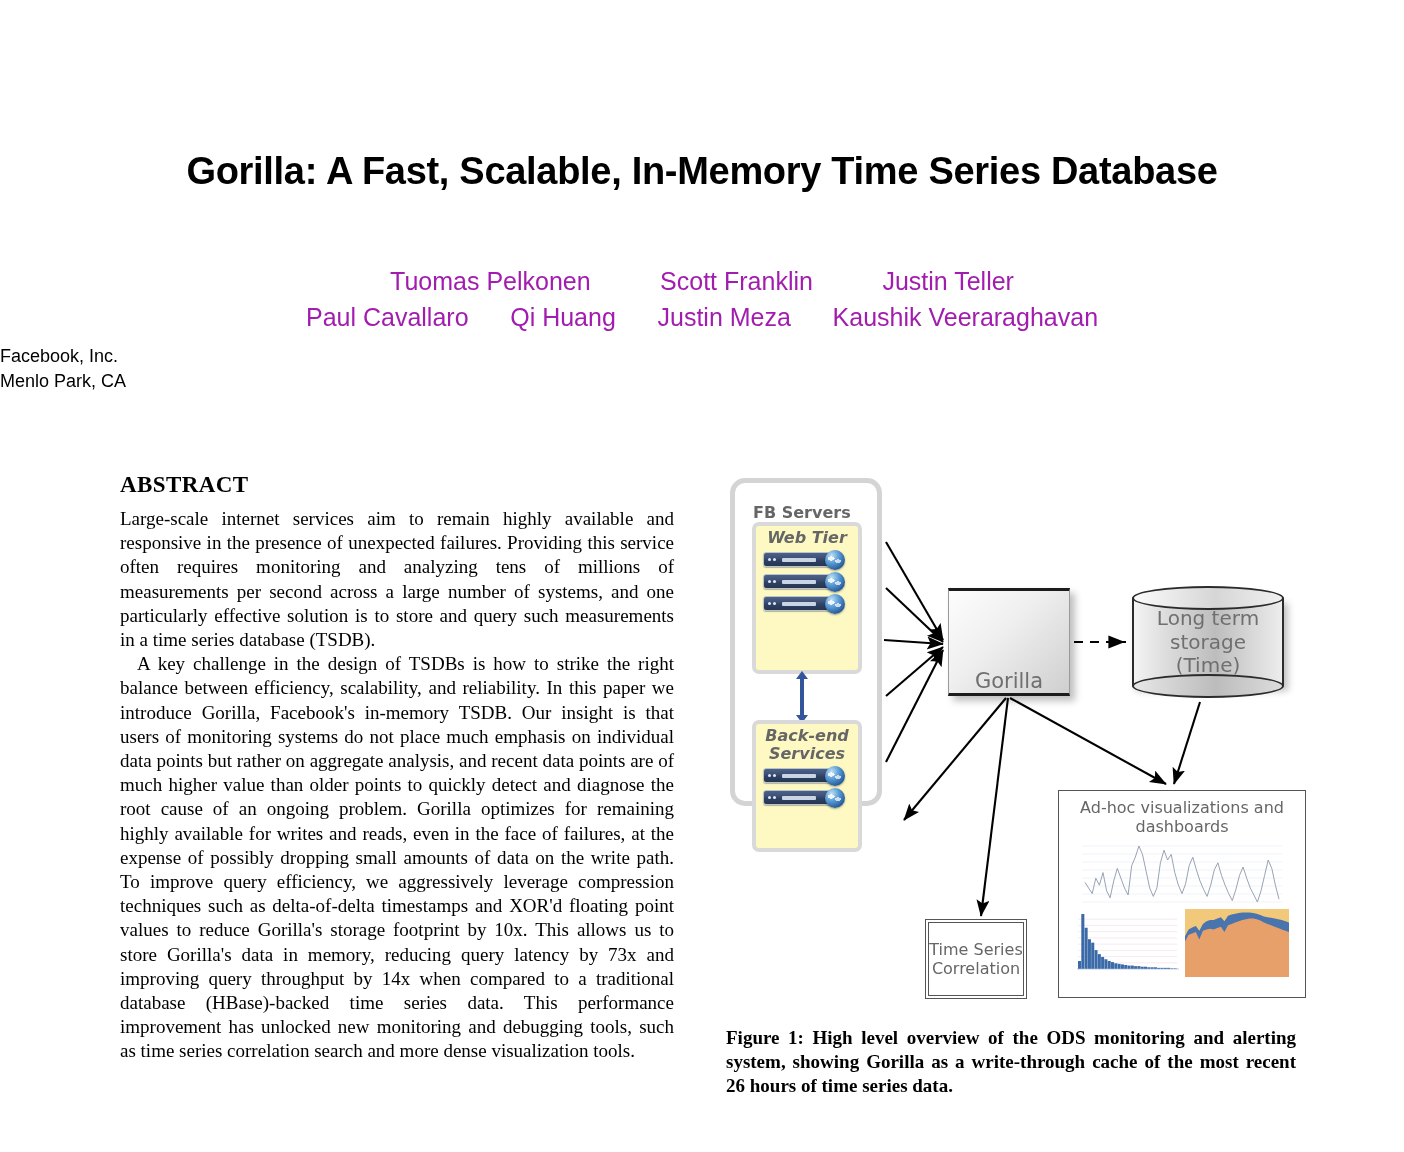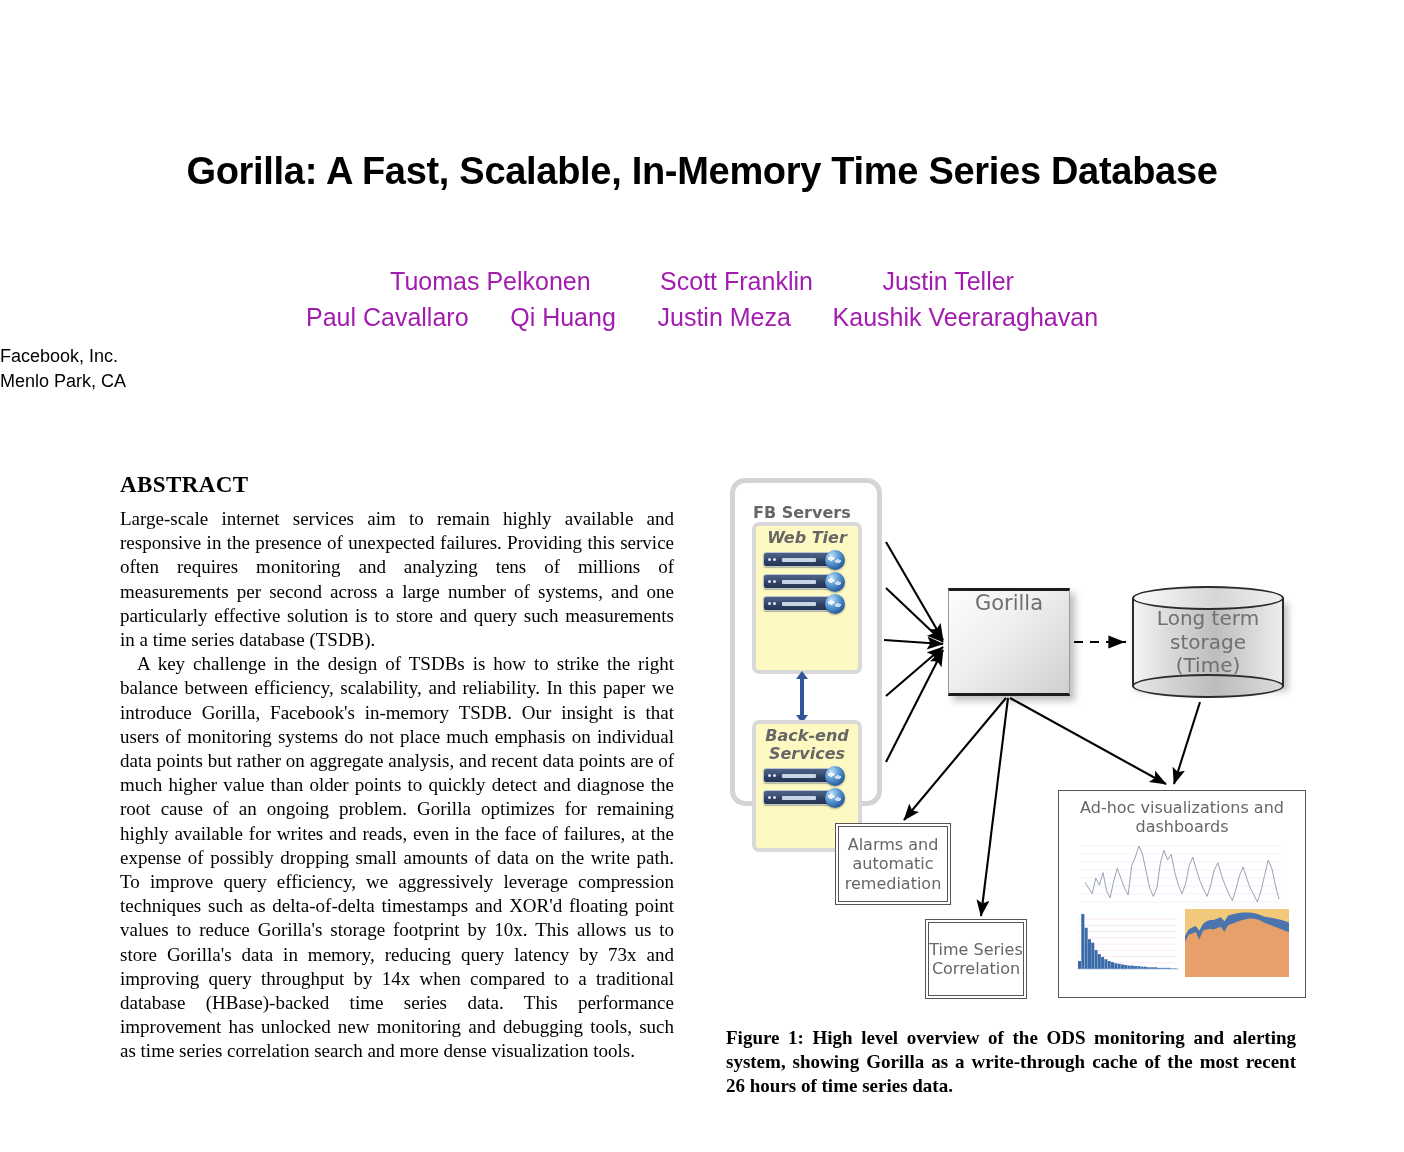--- a/index.html
+++ b/index.html
@@ -203,21 +203,21 @@
     position:absolute;
     left: 222px; top: 118px;
     width: 122px; height: 108px;
     background: linear-gradient(135deg, #fdfdfd 0%, #efefef 42%, #cfcfcf 100%);
     border-top: 3px solid #1c1c1c;
     border-bottom: 3px solid #1c1c1c;
     border-left: 1px solid #9a9a9a;
     border-right: 1px solid #9a9a9a;
     box-shadow: 5px 5px 7px rgba(0,0,0,.25);
     box-sizing:border-box;
-    display:flex; align-items:flex-start; justify-content:center;
+    display:flex; align-items:flex-end; justify-content:center;
   }
   .gorilla-box span {
     font-family:"DejaVu Sans","Liberation Sans",sans-serif;
     font-size: 21px; color:#6f6f6f;
   }
 
   .cyl {
     position:absolute;
     left: 406px; top: 116px;
     width: 152px; height: 112px;
@@ -355,23 +355,20 @@
       <div class="body"></div>
       <div class="bot"></div>
       <div class="top"></div>
       <div class="cyl-label">
         <div>Long term</div>
         <div>storage</div>
         <div>(Time)</div>
       </div>
     </div>
 
-    <div class="dbl-box" style="left:112px; top:356px; width:110px; height:76px;">
-      <span>Alarms and automatic remediation</span>
-    </div>
 
     <div class="dbl-box" style="left:202px; top:452px; width:96px; height:74px;">
       <span>Time Series Correlation</span>
     </div>
 
     <div class="viz-panel">
       <div class="viz-title">Ad-hoc visualizations and dashboards</div>
       <div class="viz-charts">
 
         <div class="mini-line">

